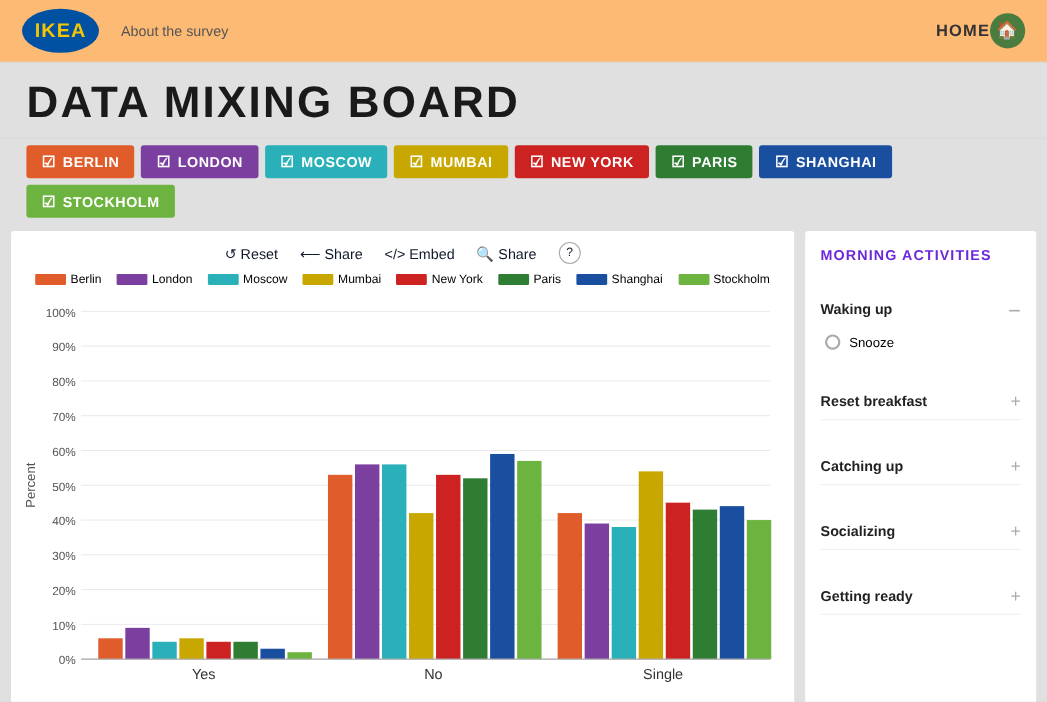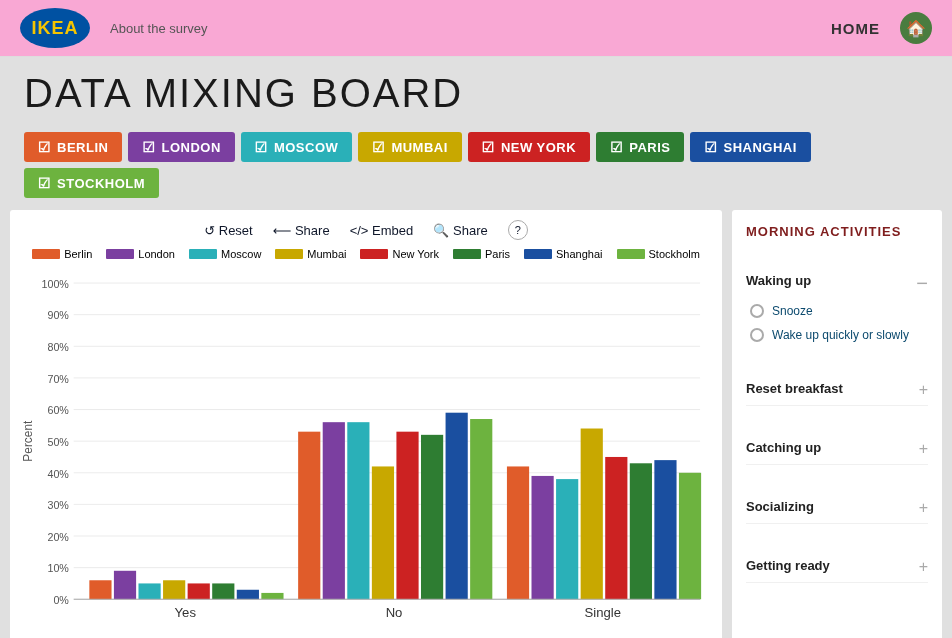--- a/index.html
+++ b/index.html
@@ -1,20 +1,20 @@
 <!DOCTYPE html>
 <html><head>
   <meta charset="utf-8">
   <style>
     * { box-sizing: border-box; margin: 0; padding: 0; }
     body { font-family: Arial, sans-serif; background: #c8c8c8; width: 952px; height: 638px; overflow: hidden; }
 
     
     .header {
-      background: #f9a8d4;
+      background: #fdba74;
       display: flex;
       align-items: center;
       padding: 8px 20px;
       justify-content: space-between;
       border-bottom: 1px solid #ddd;
     }
     .header-left { display: flex; align-items: center; gap: 20px; }
     .ikea-logo {
       background: #0051a2;
       border-radius: 50%;
@@ -24,38 +24,38 @@
       overflow: hidden;
       position: relative;
     }
     .ikea-logo-text {
       color: #f5c500;
       font-weight: 900;
       font-size: 18px;
       letter-spacing: 1px;
     }
     .about-link { color: #555; font-size: 13px; text-decoration: none; }
-    .header-right { display: flex; align-items: center; gap: 20px; text-align: right; }
+    .header-right { display: flex; align-items: center; gap: 0; text-align: right; }
     .home-label { font-size: 15px; font-weight: bold; color: #333; letter-spacing: 1px; }
     .home-icon {
       background: #4a7c3f;
       border-radius: 50%;
       width: 32px; height: 32px;
       display: flex; align-items: center; justify-content: center;
       color: white; font-size: 16px;
     }
 
     
     .title-section {
       background: #e0e0e0;
       padding: 14px 24px 10px;
     }
     .page-title {
       font-size: 40px;
-      font-weight: 400;
+      font-weight: 700;
       color: #1a1a1a;
       letter-spacing: 2px;
     }
 
     
     .city-tabs {
       background: #e0e0e0;
       display: flex;
       gap: 6px;
       padding: 6px 24px 12px;
@@ -132,21 +132,21 @@
       background: white;
       width: 210px;
       border-radius: 3px;
       padding: 14px 14px;
       font-size: 13px;
     }
     .panel-title {
       font-weight: bold;
       font-size: 13px;
       letter-spacing: 1px;
-      color: #7f1d1d;
+      color: #6d28d9;
       margin-bottom: 10px;
     }
     .activity-section-header {
       font-weight: bold;
       font-size: 13px;
       color: #222;
       display: flex;
       justify-content: space-between;
       align-items: flex-start;
       padding: 6px 0;
@@ -154,21 +154,21 @@
       cursor: pointer;
       margin-top: 28px;
     }
     .activity-section-header.expanded { border-bottom: none; }
     .activity-item {
       display: flex;
       align-items: center;
       gap: 8px;
       padding: 5px 0 5px 4px;
       font-size: 12px;
-      color: #0c4a6e;
+      color: #000000;
     }
     .radio-circle {
       width: 14px; height: 14px;
       border-radius: 50%;
       border: 2px solid #aaa;
       background: white;
       flex-shrink: 0;
     }
     .radio-circle.selected {
       border-color: #f5c500;
@@ -339,24 +339,20 @@
     <div id="activity-sections">
         <div>
           <div class="activity-section-header expanded">
             <span>Waking up</span>
             <span class="minus-icon">−</span>
           </div>
           <div class="activity-item">
             <div class="radio-circle"></div>
             <span>Snooze</span>
           </div>
-          <div class="activity-item">
-            <div class="radio-circle"></div>
-            <span>Wake up quickly or slowly</span>
-          </div>
         </div>
         <div>
           <div class="activity-section-header">
             <span>Reset breakfast</span>
             <span class="plus-icon">+</span>
           </div>
         </div>
         <div>
           <div class="activity-section-header">
             <span>Catching up</span>

